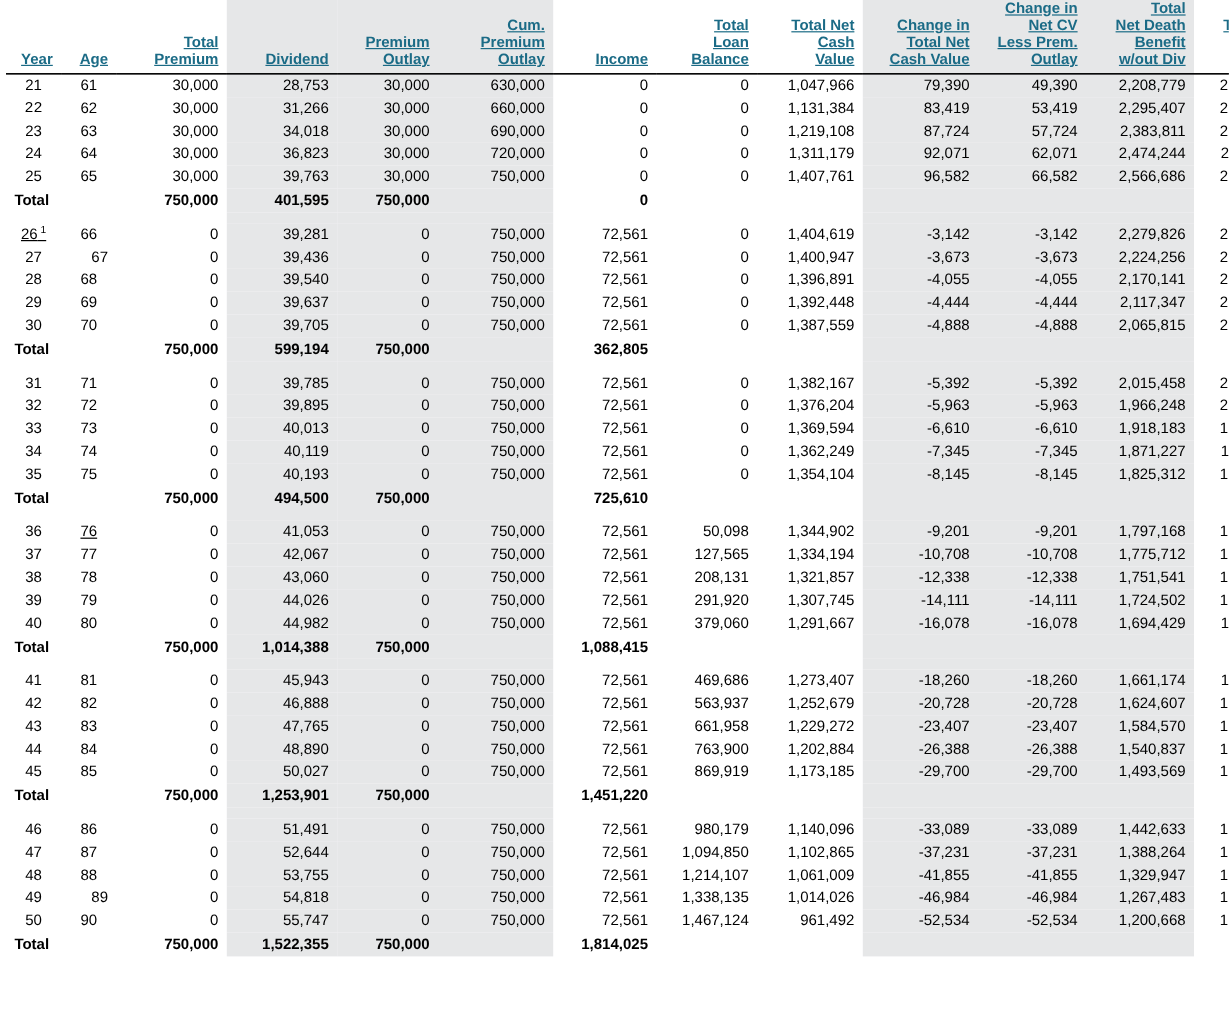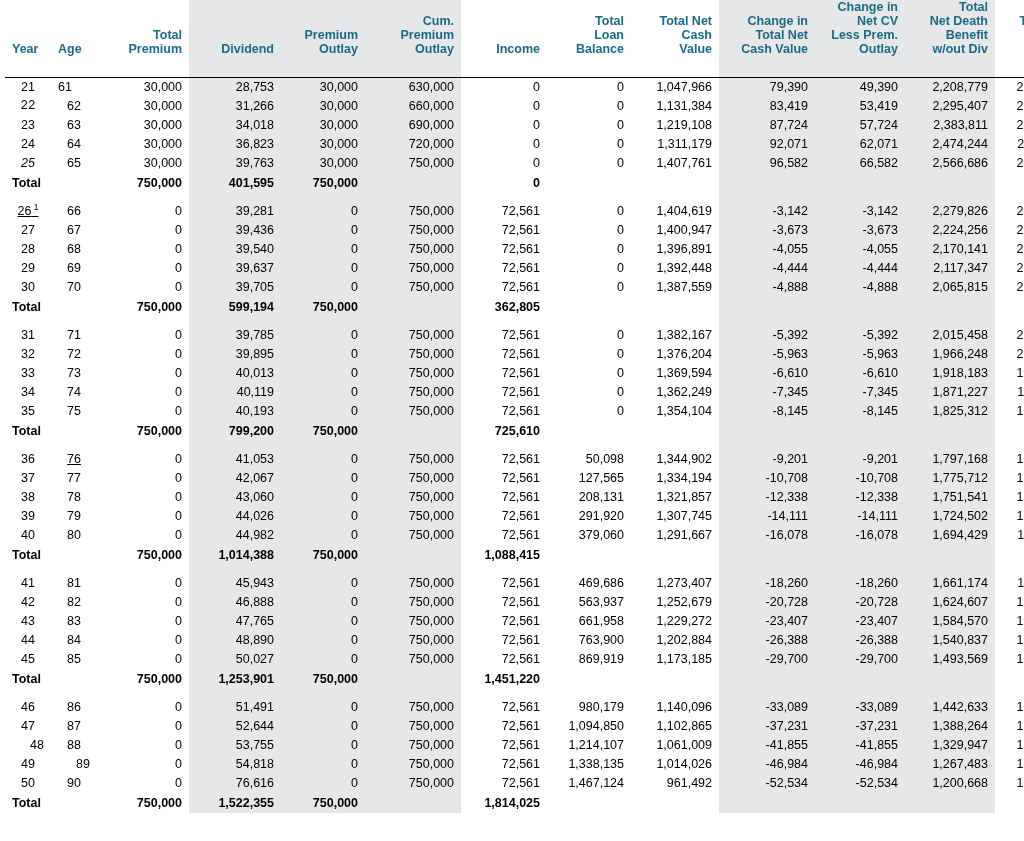--- a/index.html
+++ b/index.html
@@ -31,25 +31,26 @@
     font-size: 12.5px;
     font-weight: bold;
     color: #1b6b86;
     vertical-align: bottom;
     padding: 0 7px 4px 7px;
     line-height: 1.12;
     text-align: right;
     white-space: normal;
   }
   table.ledger th.left {
-    text-align: left;
+    text-align: right;
   }
   table.ledger thead tr.head-row th {
     border-bottom: 1.6px solid #000000;
-    padding-bottom: 21px;
+    padding-bottom: 5px;
+    text-decoration: underline;
   }
   table.ledger td {
     font-size: 12.5px;
     text-align: right;
     padding: 1px 7px;
     line-height: 1.34;
     white-space: nowrap;
   }
   tr.data td { height: 17px; }
   tr.total td {
@@ -120,21 +121,21 @@
           <th>Total Net<br>Cash<br>Value</th>
           <th class=" band">Change in<br>Total Net<br>Cash Value</th>
           <th class=" band">Change in<br>Net CV<br>Less Prem.<br>Outlay</th>
           <th class=" band">Total<br>Net Death<br>Benefit<br>w/out Div</th>
           <th>Total Net<br>Death<br>Benefit</th>
         </tr>
     </thead>
     <tbody id="tbody">
         <tr class="data">
           <td style="text-align: center;">21</td>
-          <td style="text-align: left;">61</td>
+          <td style="text-align: center;">61</td>
           <td>30,000</td>
           <td class="band">28,753</td>
           <td class="band">30,000</td>
           <td class="band">630,000</td>
           <td>0</td>
           <td>0</td>
           <td>1,047,966</td>
           <td class="band">79,390</td>
           <td class="band">49,390</td>
           <td class="band">2,208,779</td>
@@ -179,21 +180,21 @@
           <td class="band">720,000</td>
           <td>0</td>
           <td>0</td>
           <td>1,311,179</td>
           <td class="band">92,071</td>
           <td class="band">62,071</td>
           <td class="band">2,474,244</td>
           <td>2,511,067</td>
         </tr>
         <tr class="data">
-          <td style="text-align: center; font-style: italic;">25</td>
+          <td style="text-align: center;">25</td>
           <td style="text-align: center;">65</td>
           <td>30,000</td>
           <td class="band">39,763</td>
           <td class="band">30,000</td>
           <td class="band">750,000</td>
           <td>0</td>
           <td>0</td>
           <td>1,407,761</td>
           <td class="band">96,582</td>
           <td class="band">66,582</td>
@@ -240,21 +241,21 @@
           <td>72,561</td>
           <td>0</td>
           <td>1,404,619</td>
           <td class="band">-3,142</td>
           <td class="band">-3,142</td>
           <td class="band">2,279,826</td>
           <td>2,319,107</td>
         </tr>
         <tr class="data">
           <td style="text-align: center;">27</td>
-          <td style="text-align: center;">67</td>
+          <td style="">67</td>
           <td>0</td>
           <td class="band">39,436</td>
           <td class="band">0</td>
           <td class="band">750,000</td>
           <td>72,561</td>
           <td>0</td>
           <td>1,400,947</td>
           <td class="band">-3,673</td>
           <td class="band">-3,673</td>
           <td class="band">2,224,256</td>
@@ -407,21 +408,21 @@
           <td>1,354,104</td>
           <td class="band">-8,145</td>
           <td class="band">-8,145</td>
           <td class="band">1,825,312</td>
           <td>1,865,505</td>
         </tr>
         <tr class="total">
           <td class=" lbl">Total</td>
           <td></td>
           <td>750,000</td>
-          <td class="band">799,200</td>
+          <td class="band">494,500</td>
           <td class="band">750,000</td>
           <td class="band"></td>
           <td>725,610</td>
           <td></td>
           <td></td>
           <td class="band"></td>
           <td class="band"></td>
           <td class="band"></td>
           <td></td>
         </tr>
@@ -674,21 +675,21 @@
           <td class="band">750,000</td>
           <td>72,561</td>
           <td>1,094,850</td>
           <td>1,102,865</td>
           <td class="band">-37,231</td>
           <td class="band">-37,231</td>
           <td class="band">1,388,264</td>
           <td>1,440,908</td>
         </tr>
         <tr class="data">
-          <td style="">48</td>
+          <td style="text-align: center;">48</td>
           <td style="text-align: center;">88</td>
           <td>0</td>
           <td class="band">53,755</td>
           <td class="band">0</td>
           <td class="band">750,000</td>
           <td>72,561</td>
           <td>1,214,107</td>
           <td>1,061,009</td>
           <td class="band">-41,855</td>
           <td class="band">-41,855</td>
@@ -707,21 +708,21 @@
           <td>1,014,026</td>
           <td class="band">-46,984</td>
           <td class="band">-46,984</td>
           <td class="band">1,267,483</td>
           <td>1,322,301</td>
         </tr>
         <tr class="data">
           <td style="text-align: center;">50</td>
           <td style="text-align: center;">90</td>
           <td>0</td>
-          <td class="band">76,616</td>
+          <td class="band">55,747</td>
           <td class="band">0</td>
           <td class="band">750,000</td>
           <td>72,561</td>
           <td>1,467,124</td>
           <td>961,492</td>
           <td class="band">-52,534</td>
           <td class="band">-52,534</td>
           <td class="band">1,200,668</td>
           <td>1,256,415</td>
         </tr>

